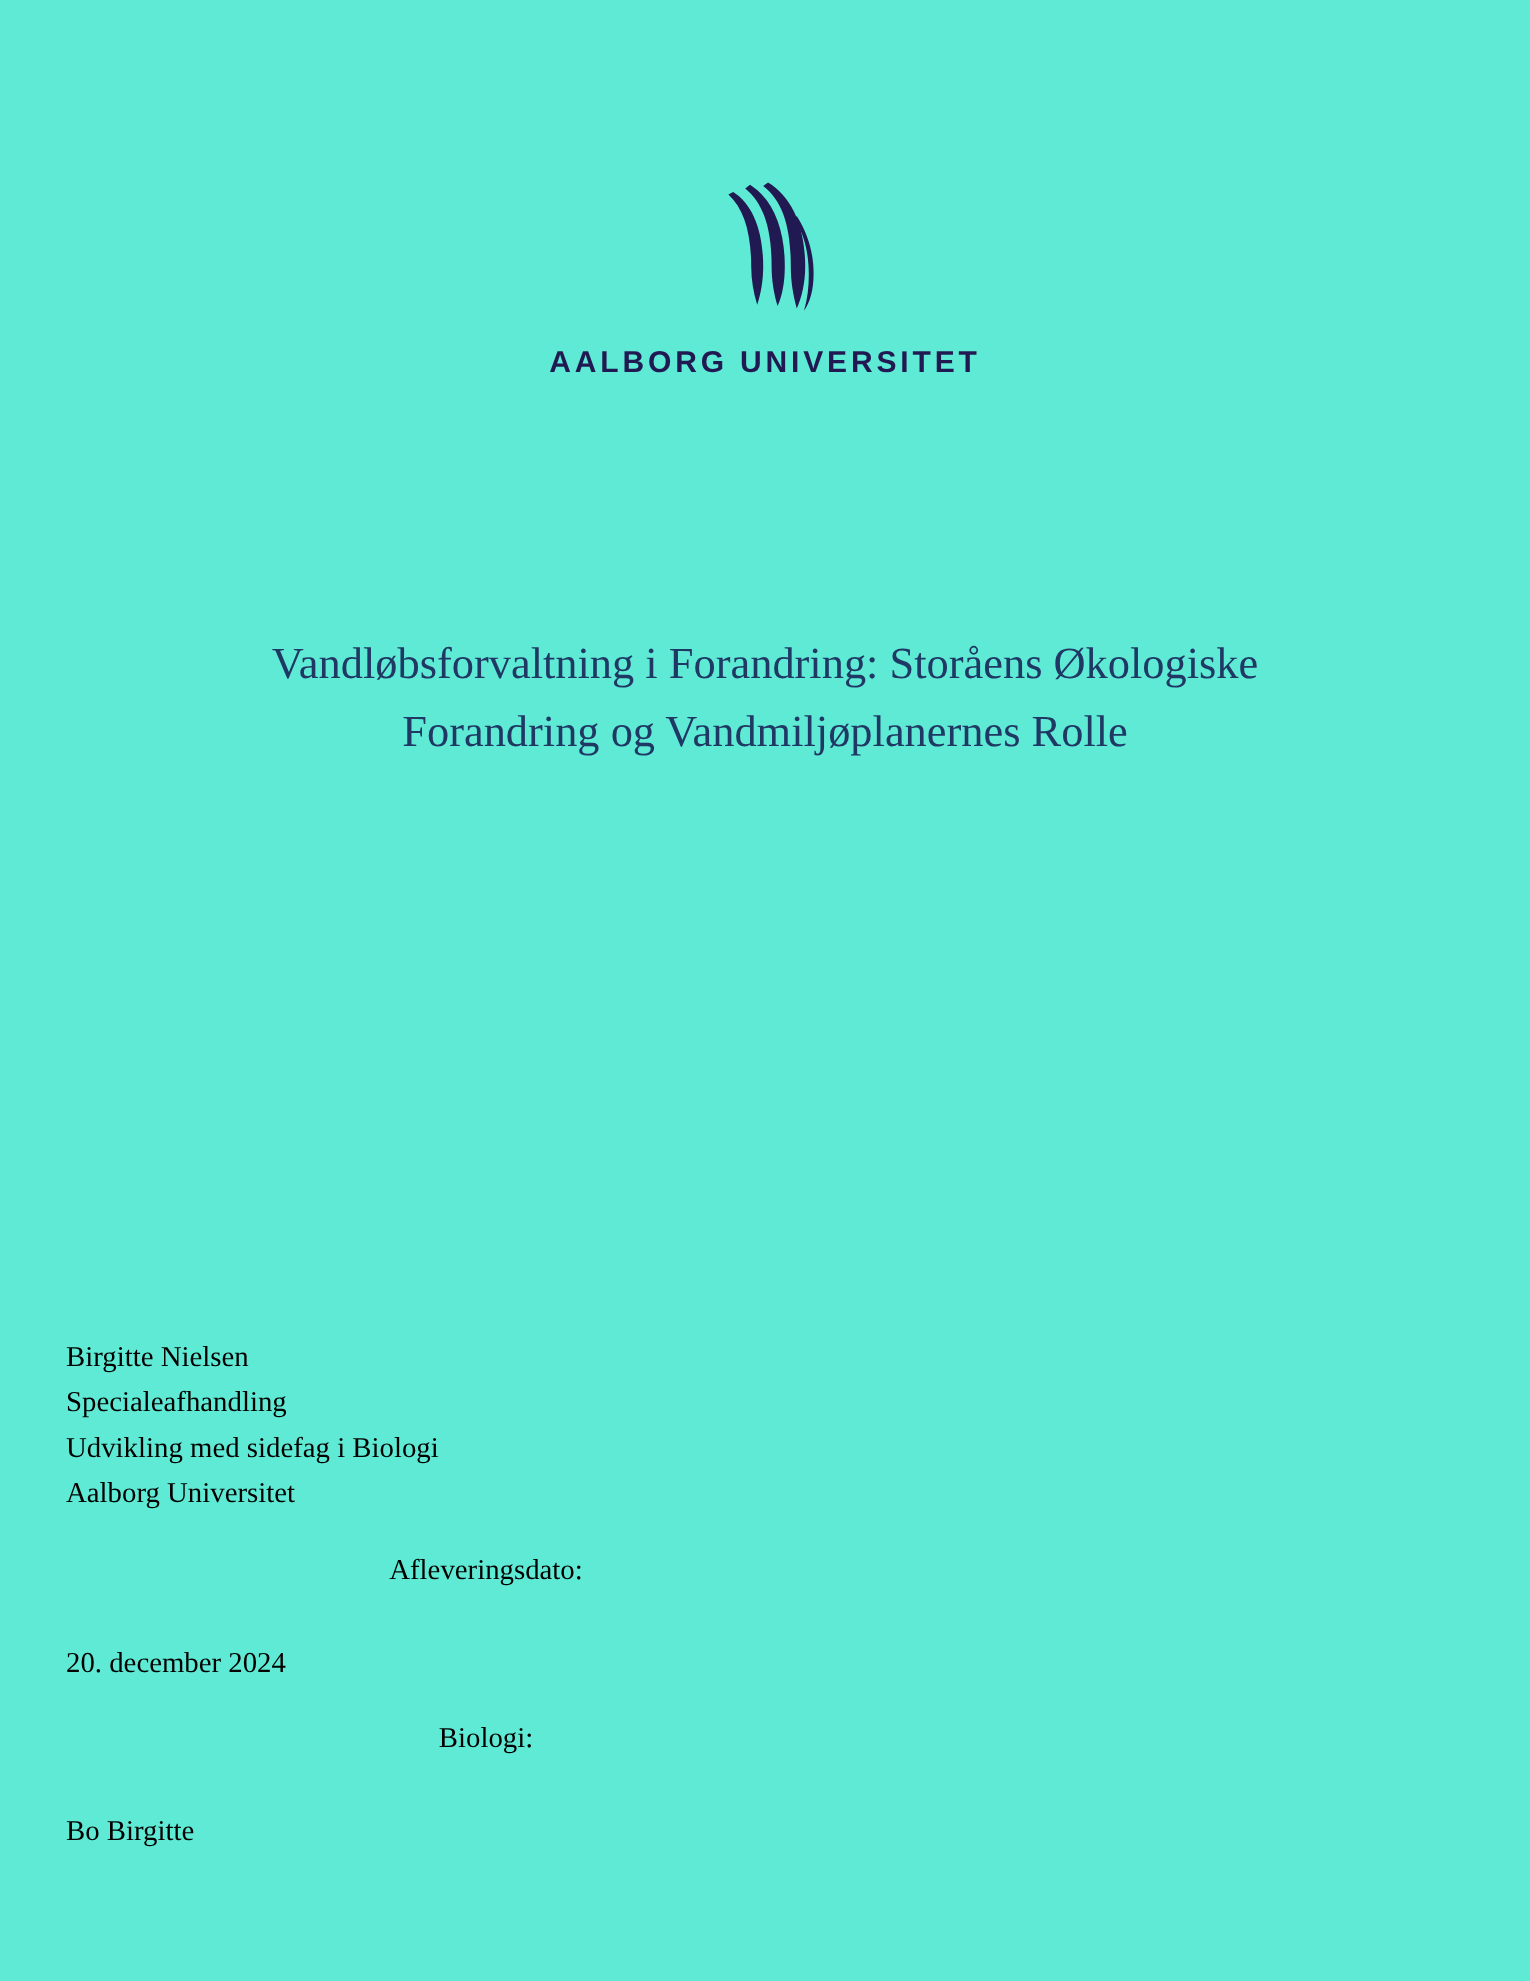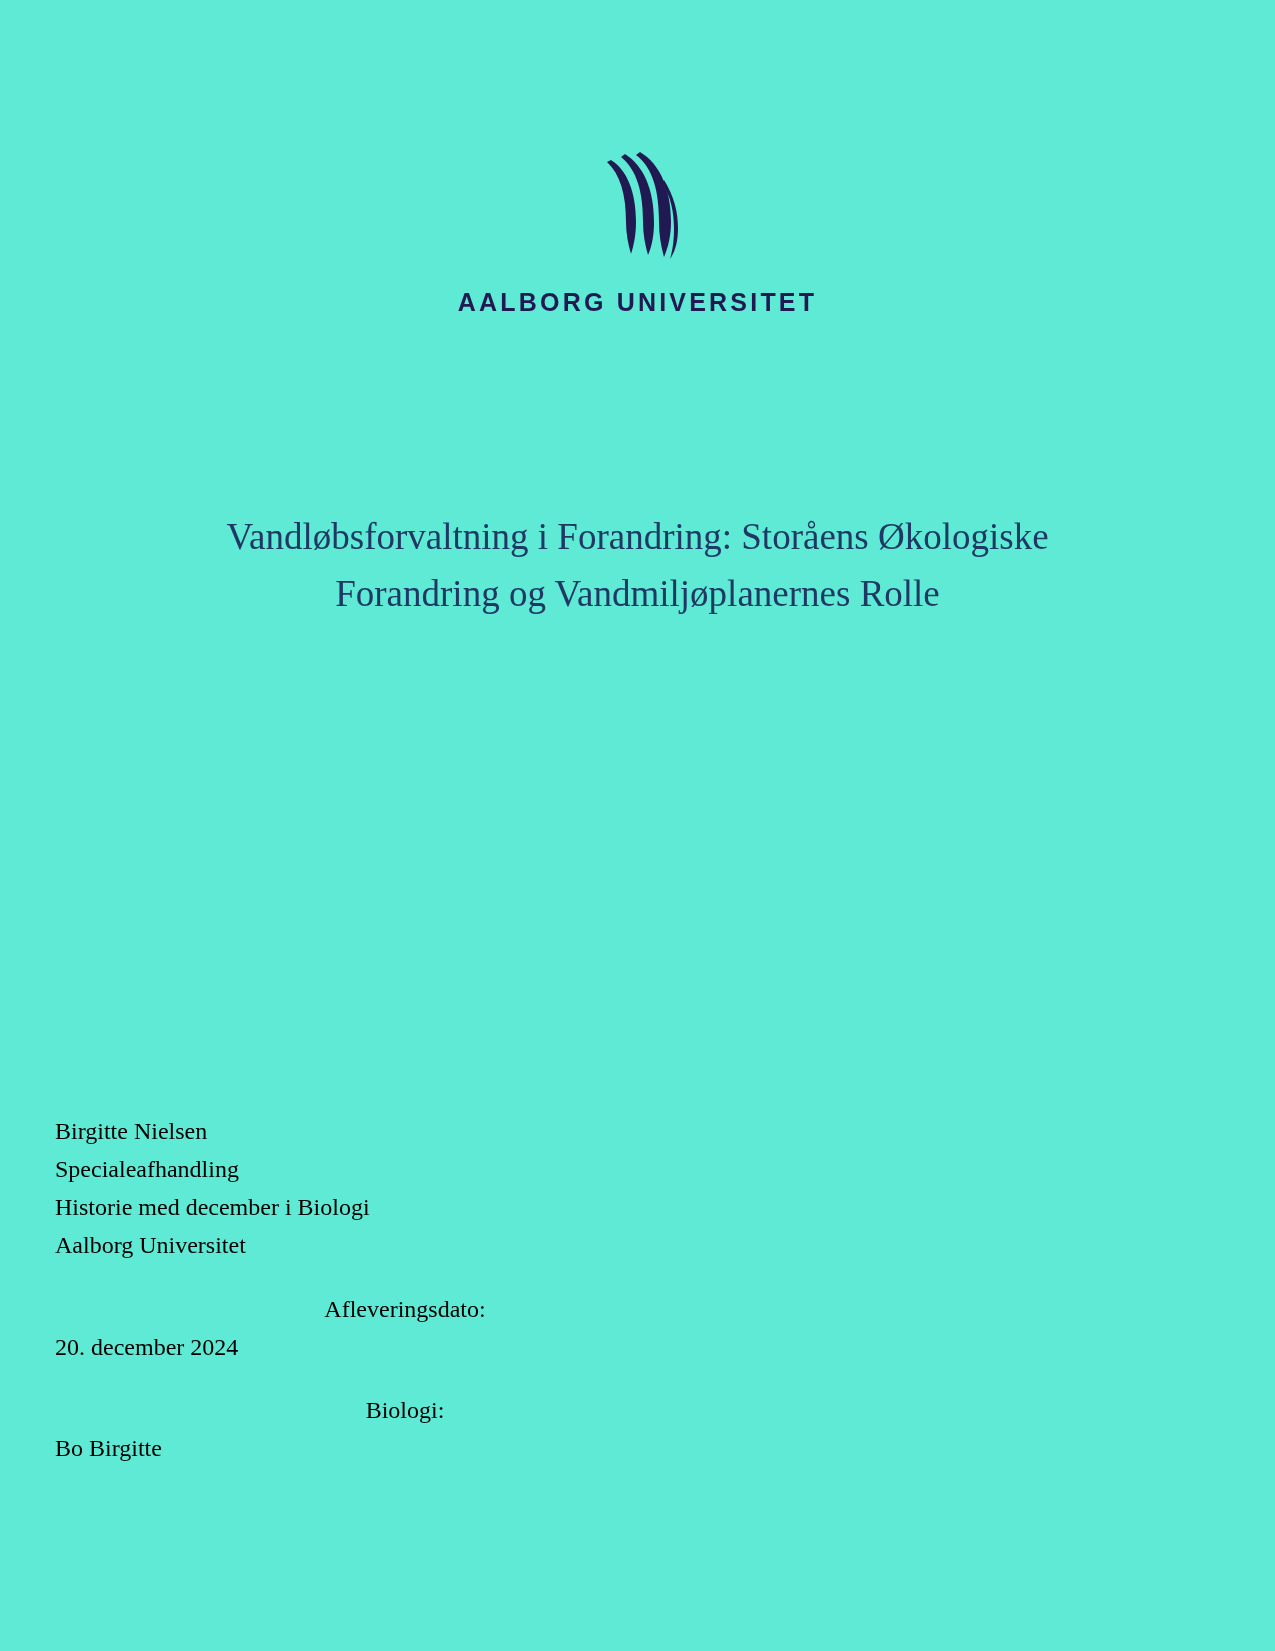--- a/index.html
+++ b/index.html
@@ -39,21 +39,21 @@
     font-weight: bold;
     font-size: 25px;
     letter-spacing: 3.2px;
     color: #211a52;
     text-align: center;
   }
 
   
   .title-block {
     position: absolute;
-    top: 508px;
+    top: 525px;
     left: 90px;
     width: 1095px;
     text-align: center;
   }
   .doc-title {
     font-family: "Liberation Serif", serif;
     font-size: 37px;
     line-height: 1.55;
     color: #1f3864;
     font-weight: normal;
@@ -76,20 +76,21 @@
   .meta-gap {
     height: 26px;
   }
   .meta-label {
     font-weight: normal;
     display: block;
     text-align: center;
   }
   .meta-value {
     display: block;
+    margin-top: 39px;
   }
 </style>
 </head>
 <body>
 
 <div class="page">
 
   <div class="logo-block">
     <svg class="logo-mark" viewBox="0 0 120 112" aria-hidden="true">
       <g fill="#211a52">
@@ -106,21 +107,21 @@
     <h1 class="doc-title">
       <span>Vandløbsforvaltning i Forandring: Storåens Økologiske</span>
       <br>
       <span>Forandring og Vandmiljøplanernes Rolle</span>
     </h1>
   </div>
 
   <div class="meta-block">
     <span class="meta-line">Birgitte Nielsen</span>
     <span class="meta-line">Specialeafhandling</span>
-    <span class="meta-line">Historie med december i Biologi</span>
+    <span class="meta-line">Udvikling med sidefag i Biologi</span>
     <span class="meta-line">Aalborg Universitet</span>
 
     <div class="meta-gap"></div>
 
     <span class="meta-label">Afleveringsdato:</span>
     <span class="meta-value">20. december 2024</span>
 
     <div class="meta-gap"></div>
 
     <span class="meta-label">Biologi:</span>

